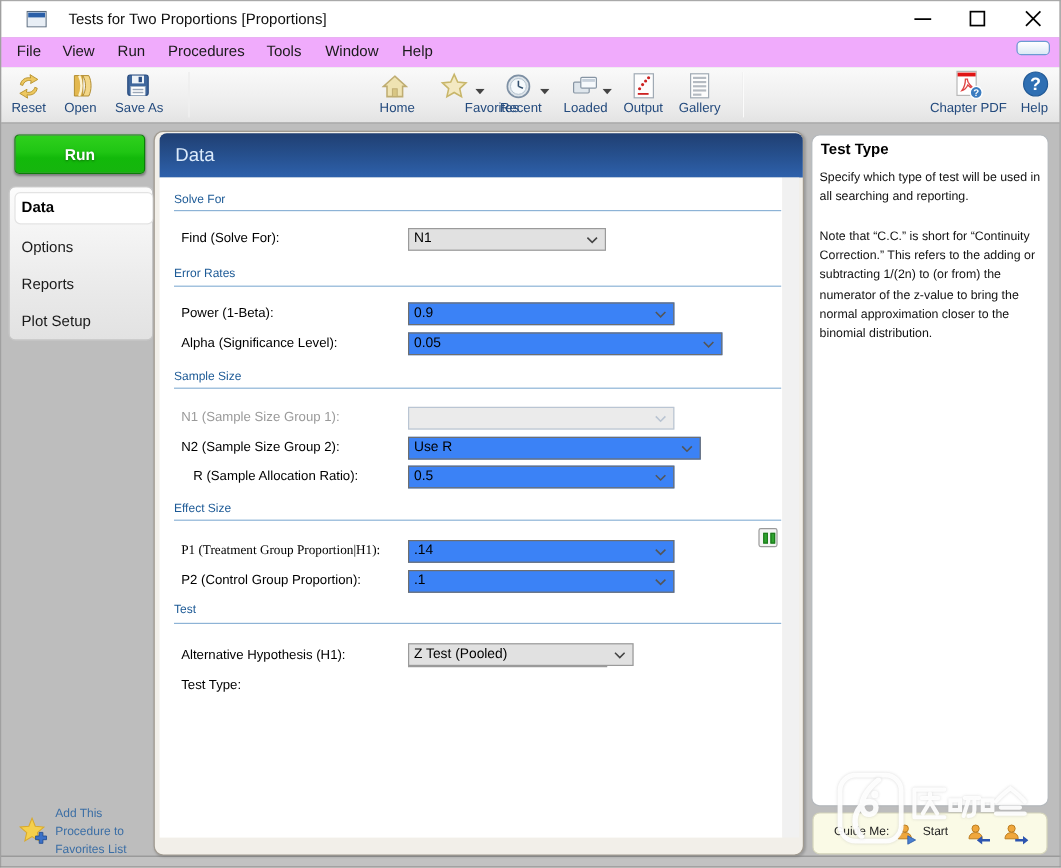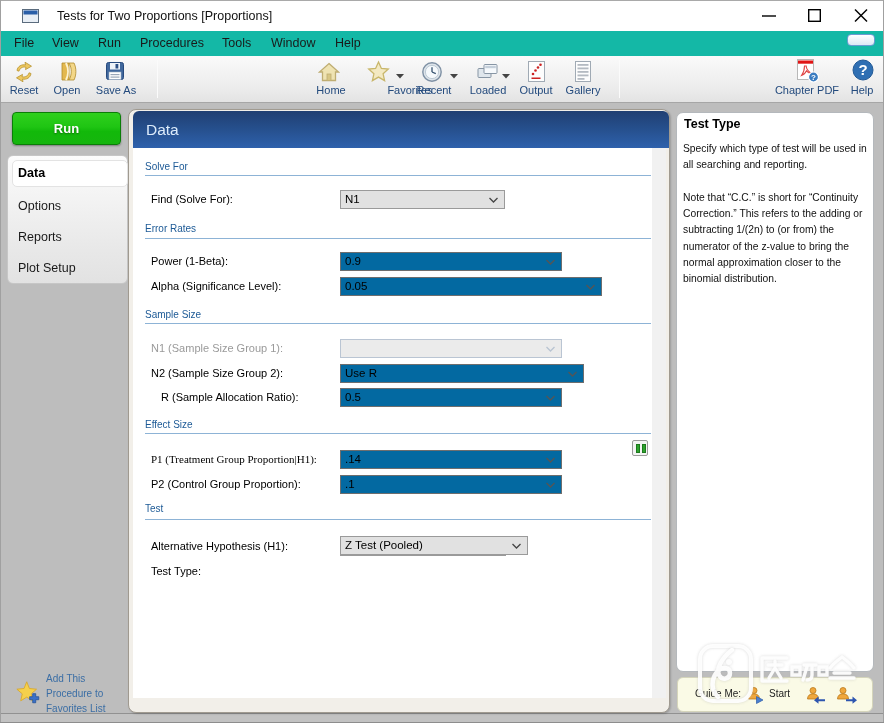--- a/index.html
+++ b/index.html
@@ -3,21 +3,21 @@
 <meta charset="utf-8">
 <style>
 * { margin:0; padding:0; box-sizing:border-box; }
 html,body { width:884px; height:723px; overflow:hidden; }
 body { font-family:"Liberation Sans", sans-serif; background:#bdbdbd; position:relative; }
 .abs { position:absolute; }
 
 
 #titlebar { left:0; top:0; width:884px; height:31px; background:#ffffff; border-top:1px solid #a9a9a9; border-left:1px solid #a9a9a9; border-right:1px solid #a9a9a9; }
 #title-text { left:57px; top:9px; font-size:12.5px; color:#111; }
-#menubar { left:1px; top:31px; width:882px; height:25px; background:#14b8a6; }
+#menubar { left:1px; top:31px; width:882px; height:25px; background:#f0abfc; }
 .menu-item { position:absolute; top:5px; font-size:12.5px; color:#1a1a1a; }
 #menu-btn { left:846px; top:3px; width:28px; height:12px; border:1px solid #6b9bd2; border-radius:4px; background:linear-gradient(180deg,#ffffff,#dce9f5); }
 #toolbar { left:1px; top:56px; width:882px; height:47px; background:linear-gradient(180deg,#fafafa,#ececec 70%,#e3e3e3); border-bottom:1px solid #a6a6a6; }
 .tb-label { position:absolute; top:84px; font-size:11px; color:#234a7d; white-space:nowrap; transform:translateX(-50%); }
 .tb-sep { position:absolute; top:4px; width:1px; height:38px; background:#d2d2d2; border-right:1px solid #fbfbfb; }
 
 
 #statusbar { left:0; top:713px; width:884px; height:10px; background:#c2c2c2; border-top:1px solid #919191; }
 
 
@@ -33,21 +33,21 @@
 
 #main-card { left:128px; top:109px; width:542px; height:604px; background:#f2efe9; border:1px solid #a09a90; border-radius:8px; box-shadow:1px 1px 2px rgba(0,0,0,.18); }
 #main-header { left:133px; top:111px; width:536px; height:37px; border-radius:6px 6px 0 0;
   background:linear-gradient(180deg,#203f72 0%,#26508e 50%,#2e61ac 100%);
   color:#dcebfb; font-size:15.5px; line-height:37px; padding-left:13px; }
 #main-white { left:133px; top:148px; width:519px; height:550px; background:#ffffff; }
 #main-scroll { left:652px; top:148px; width:14px; height:550px; background:#f1f1f1; }
 .sec-head { position:absolute; font-size:10px; font-weight:normal; color:#1d5a96;text-align:right; }
 .sec-line { position:absolute; left:145px; width:506px; height:1px; background:#8db3d6; }
 .lbl { position:absolute; left:151px; font-size:11px; color:#000; white-space:nowrap; }
-.combo { position:absolute; left:340px; height:19px; background:#0369a1; border:1px solid #6e6e6e; font-size:11.5px; color:#000; line-height:17px; padding-left:4px; }
+.combo { position:absolute; left:340px; height:19px; background:#3b82f6; border:1px solid #6e6e6e; font-size:11.5px; color:#000; line-height:17px; padding-left:4px; }
 .combo.gray { background:#e1e1e1; border-color:#9a9a9a; }
 .combo.dis { background:#ebebeb; border-color:#bac5d3; }
 .chev { position:absolute; right:5px; top:6px; }
 
 
 #help-card { left:676px; top:112px; width:198px; height:560px; background:#ffffff; border:1px solid #b4b8bc; border-radius:7px; }
 #help-title { left:684px; top:117px; font-size:12.5px; font-weight:bold; color:#000; }
 #help-text { left:683px; top:141px; font-size:10.3px; line-height:16.3px; color:#111; white-space:nowrap; }
 #guide-bar { left:677px; top:677px; width:196px; height:35px; background:#fafae6; border:1px solid #d5d5bb; border-radius:6px; }
 .guide-txt { position:absolute; font-size:10px; color:#222; }

